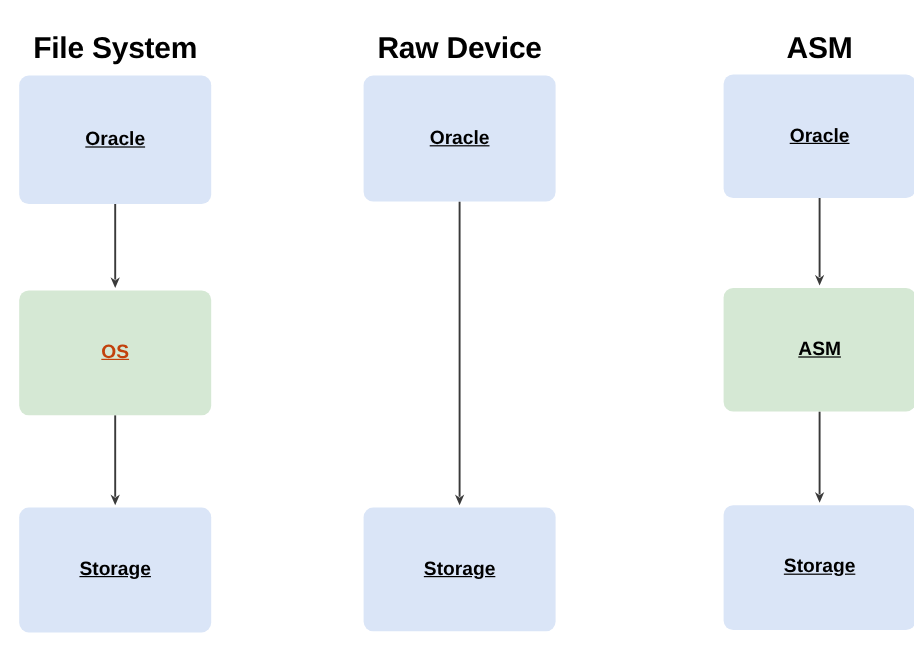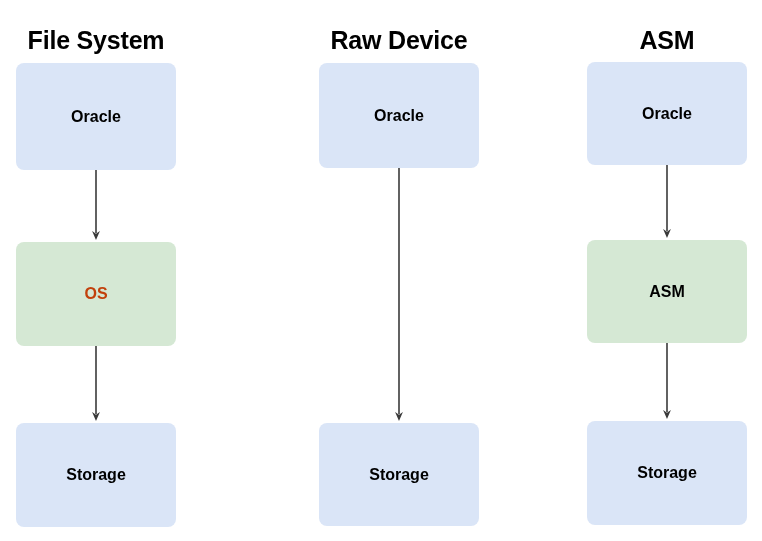--- a/index.html
+++ b/index.html
@@ -45,20 +45,21 @@
     justify-content: center;
     box-sizing: border-box;
   }
   .node-label {
     font-size: 16px;
     font-weight: bold;
     color: #000000;
     line-height: 1;
     text-align: center;
     white-space: nowrap;
+    text-decoration: underline;
   }
   .connector {
     position: absolute;
     width: 12px;
     overflow: visible;
   }
   .connector svg {
     display: block;
     overflow: visible;
   }
@@ -84,36 +85,36 @@
       <div class="node-box" style="left: 16px; top: 63px; width: 160px; height: 107px; background: rgb(218, 229, 247);">
         <span class="node-label" style="color: rgb(0, 0, 0);">Oracle</span>
       </div>
       <div class="node-box" style="left: 16px; top: 242px; width: 160px; height: 104px; background: rgb(213, 232, 212);">
         <span class="node-label" style="color: #c2410c;">OS</span>
       </div>
       <div class="node-box" style="left: 16px; top: 423px; width: 160px; height: 104px; background: rgb(218, 229, 247);">
         <span class="node-label" style="color: rgb(0, 0, 0);">Storage</span>
       </div>
     </div>
-    <div class="column" style="left: 16px; width: 655px;">
+    <div class="column" style="left: 0px; width: 655px;">
       <div class="column-title" style="top: 28px; left: 183px; width: 400px; color: rgb(0, 0, 0);">Raw Device</div>
       <div class="connector" style="left: 377px; top: 168px; height: 253px;">
         <svg width="12" height="253" viewBox="0 0 12 253">
           <line x1="6" y1="0" x2="6" y2="246" stroke="#3a3a3a" stroke-width="1.6"></line>
           <path d="M 6 253 L 2.1 244 L 6 246.8 L 9.9 244 Z" fill="#3a3a3a"></path>
         </svg>
       </div>
       <div class="node-box" style="left: 303px; top: 63px; width: 160px; height: 105px; background: rgb(218, 229, 247);">
         <span class="node-label" style="color: rgb(0, 0, 0);">Oracle</span>
       </div>
       <div class="node-box" style="left: 303px; top: 423px; width: 160px; height: 103px; background: rgb(218, 229, 247);">
         <span class="node-label" style="color: rgb(0, 0, 0);">Storage</span>
       </div>
     </div>
-    <div class="column" style="left: 0px; width: 700px; padding-left: 40px;">
+    <div class="column" style="left: 16px; width: 700px; padding-left: 40px;">
       <div class="column-title" style="top: 28px; left: 467px; width: 400px; color: rgb(0, 0, 0);">ASM</div>
       <div class="connector" style="left: 661px; top: 165px; height: 73px;">
         <svg width="12" height="73" viewBox="0 0 12 73">
           <line x1="6" y1="0" x2="6" y2="66" stroke="#3a3a3a" stroke-width="1.6"></line>
           <path d="M 6 73 L 2.1 64 L 6 66.8 L 9.9 64 Z" fill="#3a3a3a"></path>
         </svg>
       </div>
       <div class="connector" style="left: 661px; top: 343px; height: 76px;">
         <svg width="12" height="76" viewBox="0 0 12 76">
           <line x1="6" y1="0" x2="6" y2="69" stroke="#3a3a3a" stroke-width="1.6"></line>

